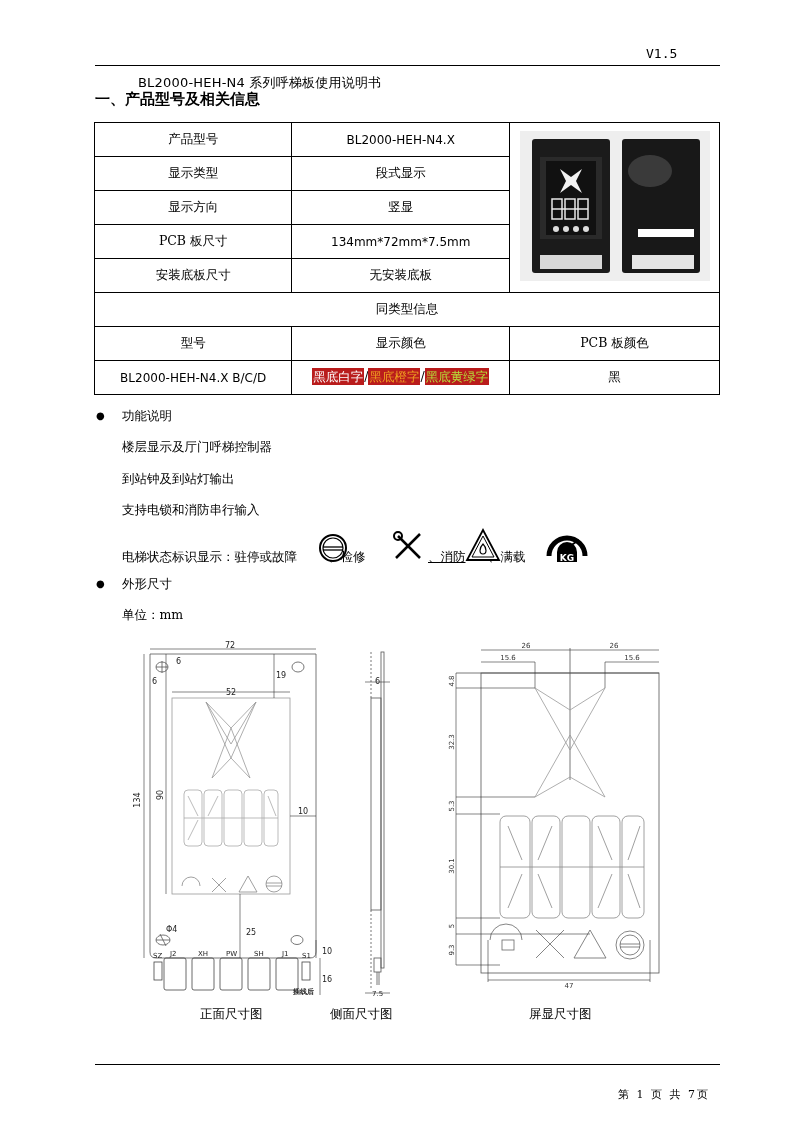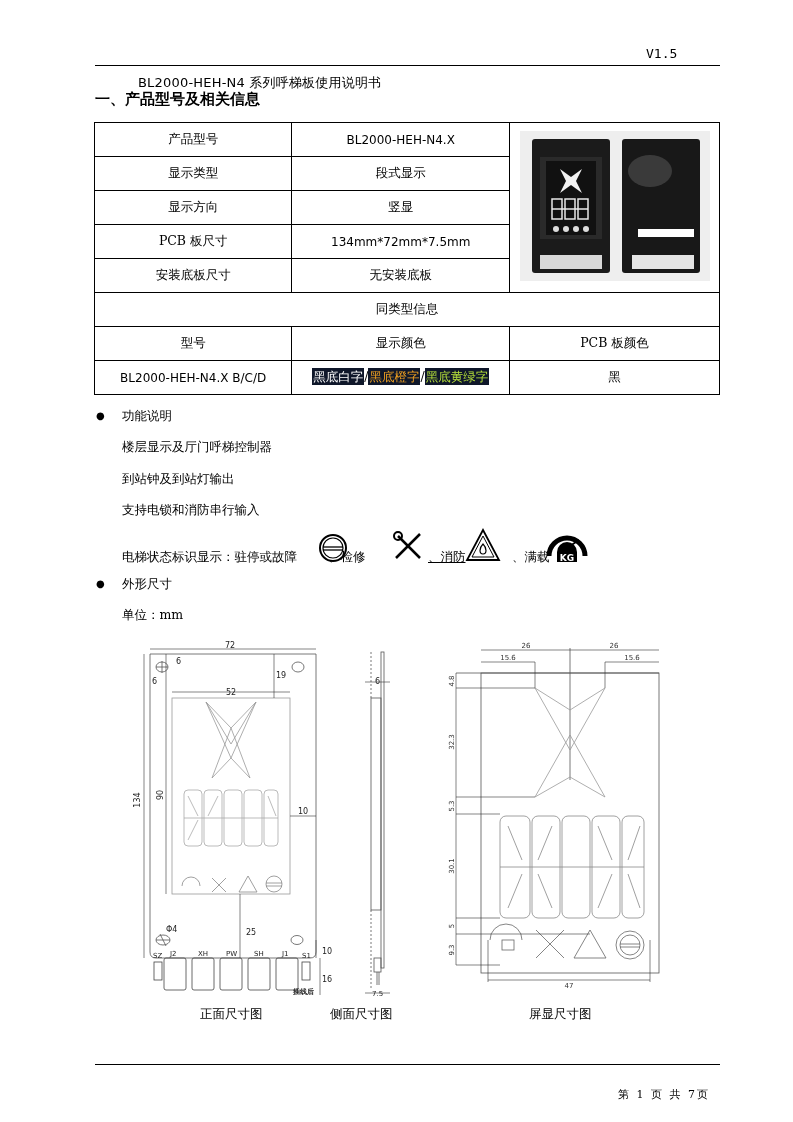--- a/index.html
+++ b/index.html
@@ -8,21 +8,21 @@
   .abs { position: absolute; }
   .header-left { left: 138px; top: 46px; font-size: 13px; font-family: "DejaVu Sans", "Liberation Sans", sans-serif; letter-spacing: 0.2px; margin-top: 28px; }
   .header-right { left: 646px; top: 46px; font-size: 13px; font-family: "DejaVu Sans Mono", "Liberation Mono", monospace; }
   .header-rule { left: 95px; top: 65px; width: 625px; height: 1px; background: #000; }
   .h1 { left: 95px; top: 90px; font-size: 15px; font-weight: bold; font-family: "DejaVu Sans", "Liberation Sans", sans-serif; }
 
   table.spec { position: absolute; left: 94px; top: 122px; width: 626px; border-collapse: collapse; font-size: 12.5px; }
   table.spec td { border: 1px solid #000; text-align: center; height: 33px; padding: 0; }
   .mono { font-family: "DejaVu Sans", "Liberation Sans", sans-serif; font-size: 12px; }
   .photo-cell { vertical-align: middle; }
-  .color-tag { background: #0f172a; padding: 1px 1px; font-size: 12.5px; }
+  .color-tag { background: #b91c1c; padding: 1px 1px; font-size: 12.5px; }
   .c-white { color: #ffffff; }
   .c-orange { color: #f0a020; }
   .c-yellowgreen { color: #b6e03a; }
   .sep { color: #000; }
 
   .bullet { font-size: 10px; }
   .line { font-size: 12.5px; }
 
   .footer-rule { left: 95px; top: 1064px; width: 625px; height: 1px; background: #000; }
   .footer { left: 618px; top: 1068px; font-size: 11px; letter-spacing: 2px; margin-top: 19px; }
@@ -129,21 +129,21 @@
   <line x1="4" y1="28" x2="28" y2="4" stroke="#000" stroke-width="2.5"></line>
   <line x1="6" y1="6" x2="28" y2="28" stroke="#000" stroke-width="2.5"></line>
   <circle cx="6" cy="6" r="4" fill="none" stroke="#000" stroke-width="2"></circle>
 </svg>
 <div class="abs line" style="left:428px;top:549px;text-decoration:underline;">、消防</div>
 <svg class="abs" style="left:465px;top:528px;" width="36" height="34" viewBox="0 0 36 34">
   <polygon points="18,2 34,32 2,32" fill="none" stroke="#000" stroke-width="1.8"></polygon>
   <polygon points="18,8 29,29 7,29" fill="none" stroke="#000" stroke-width="1"></polygon>
   <path d="M18 16 C14 20,14 26,18 26 C22 26,22 20,18 16 Z" fill="none" stroke="#000" stroke-width="1.2"></path>
 </svg>
-<div class="abs line" style="left:512px;top:549px;">、满载</div>
+<div class="abs line" style="left:488px;top:549px;">、满载</div>
 <svg class="abs" style="left:545px;top:526px;" width="44" height="38" viewBox="0 0 44 38">
   <path d="M4 30 A18 18 0 0 1 40 30" fill="none" stroke="#000" stroke-width="5"></path>
   <line x1="22" y1="22" x2="34" y2="14" stroke="#000" stroke-width="2"></line>
   <path d="M12 26 A10 10 0 0 1 32 26" fill="#000"></path>
   <rect x="12" y="26" width="20" height="10" fill="#000"></rect>
   <text x="22" y="34.5" font-size="9" font-weight="bold" fill="#fff" text-anchor="middle">KG</text>
 </svg>
 
 <div class="abs bullet" style="left:96px;top:578px;">●</div>
 <div class="abs line" style="left:122px;top:576px;">外形尺寸</div>

